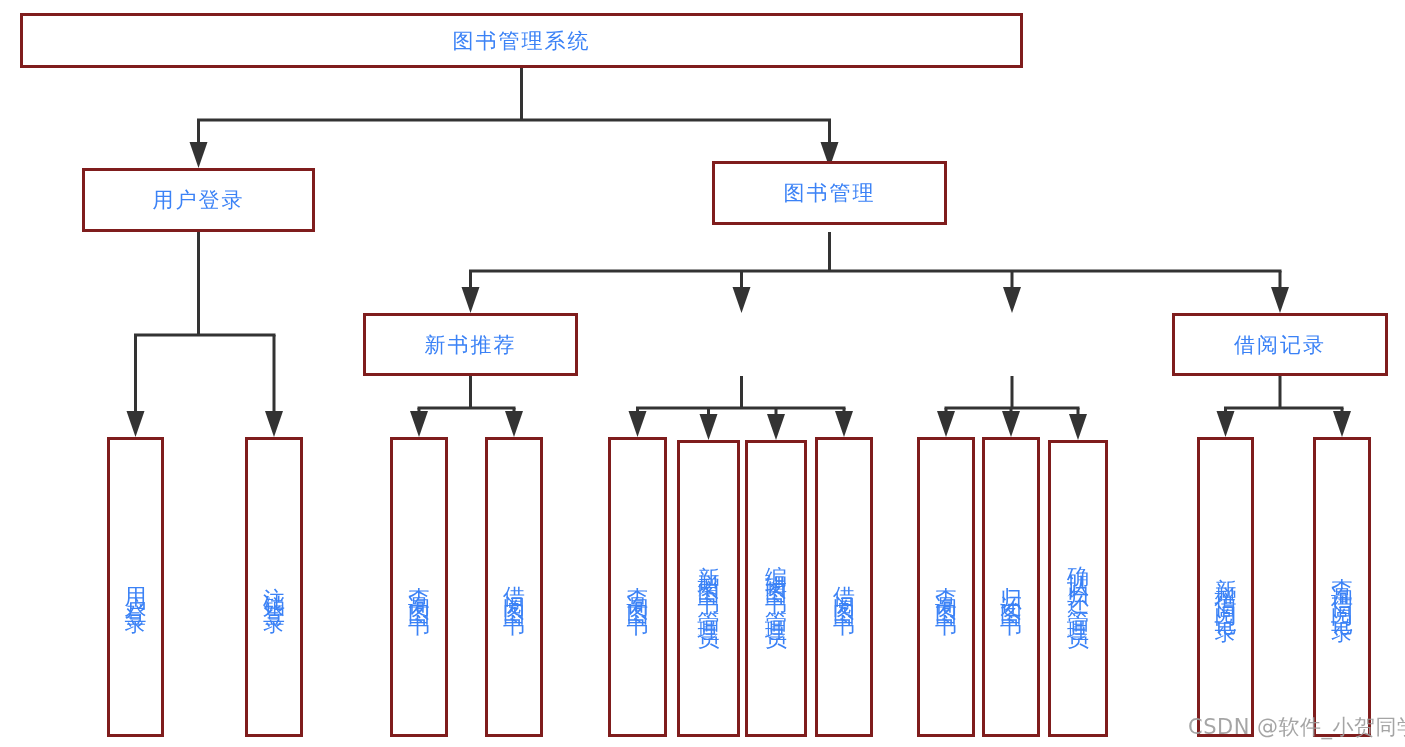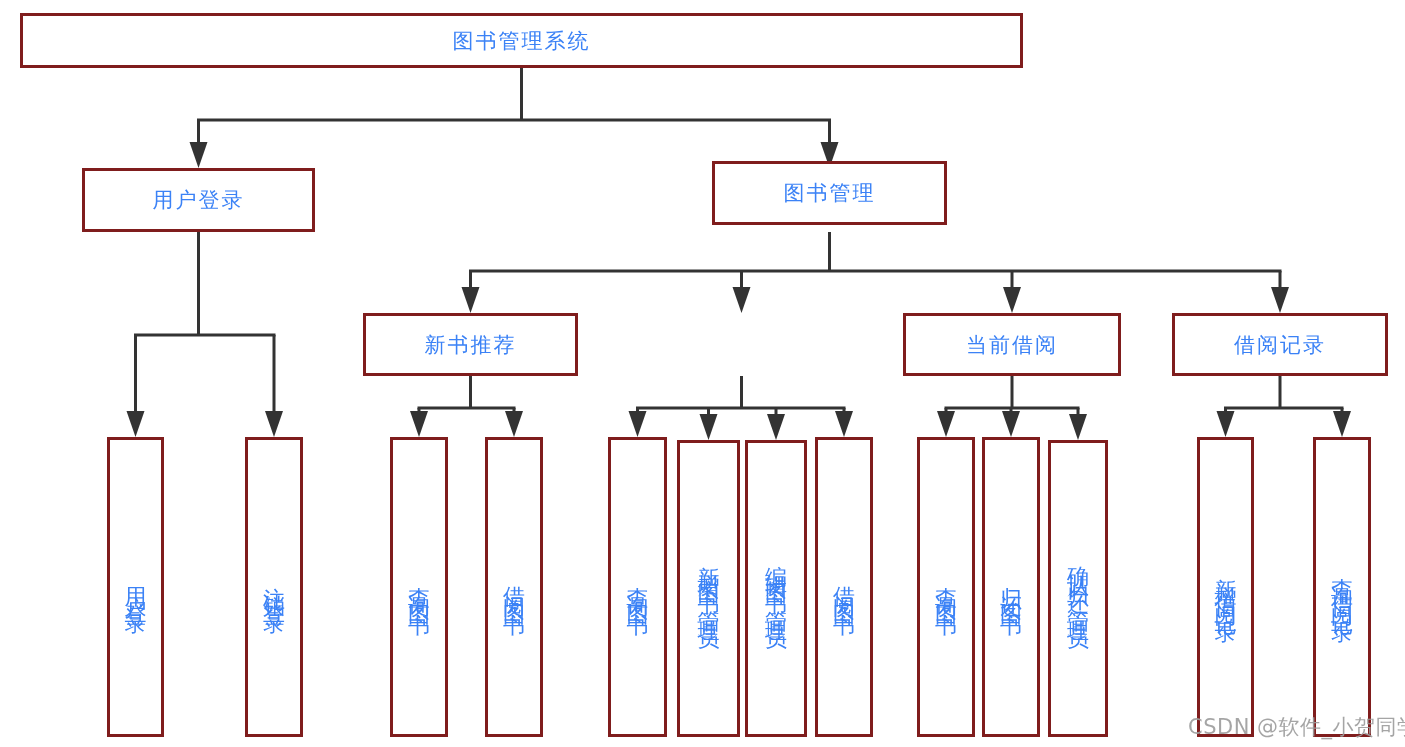--- a/index.html
+++ b/index.html
@@ -132,23 +132,20 @@
   <div class="node h" style="left:82px;top:168px;width:233px;height:64px">
     <span>用户登录</span>
   </div>
   <div class="node h" style="left:712px;top:161px;width:235px;height:64px">
     <span>图书管理</span>
   </div>
 
   <div class="node h" style="left:363px;top:313px;width:215px;height:63px">
     <span>新书推荐</span>
   </div>
-  <div class="node h" style="left:903px;top:313px;width:218px;height:63px">
-    <span>当前借阅</span>
-  </div>
   <div class="node h" style="left:1172px;top:313px;width:216px;height:63px">
     <span>借阅记录</span>
   </div>
 
   <div class="node v" style="left:107px;top:437px;width:57px;height:300px">
     <span>用户登录</span>
   </div>
   <div class="node v" style="left:245px;top:437px;width:58px;height:300px">
     <span>注销登录</span>
   </div>

